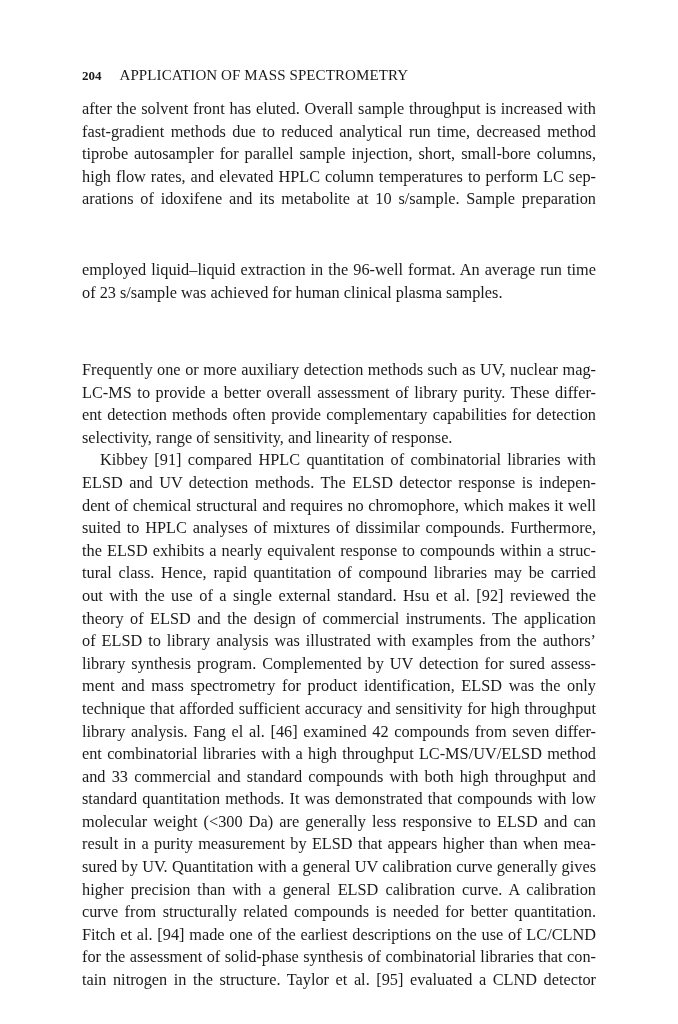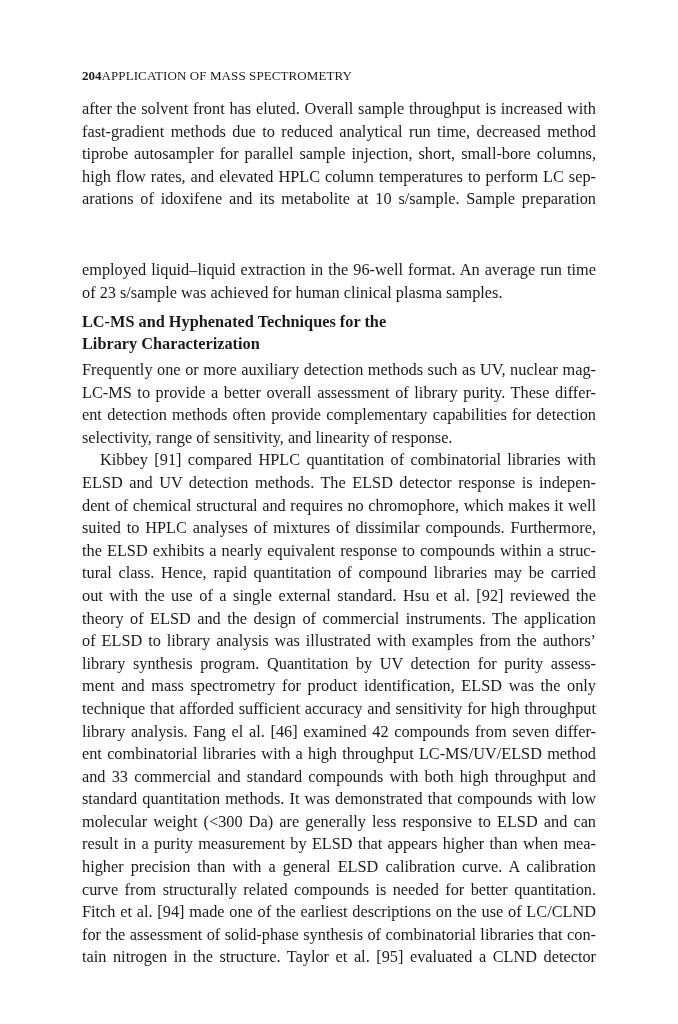--- a/index.html
+++ b/index.html
@@ -1,20 +1,20 @@
 <!DOCTYPE html>
 <html><head>
 <meta charset="utf-8">
 <style>
   html, body { margin: 0; padding: 0; background: #ffffff; }
   body { width: 678px; height: 1024px; position: relative; overflow: hidden; }
   .page { position: absolute; left: 0; top: 0; width: 678px; height: 1024px; background: #ffffff; color: #1a1a1a; }
   .running-head { position: absolute; left: 82px; top: 66px; height: 16px; font-family: "Liberation Serif", serif; white-space: nowrap; }
   .page-number { font-weight: bold; font-size: 13px; }
-  .running-title { font-size: 13px; letter-spacing: 0.1px; }
+  .running-title { font-size: 15px; margin-left: 18px; letter-spacing: 0.1px; }
   .body-text { position: absolute; left: 82px; width: 514px; font-family: "Liberation Serif", serif; font-size: 16.3px; line-height: 22.6px; }
   .line { display: block; height: 22.6px; white-space: nowrap; text-align: justify; text-align-last: justify; overflow: visible; }
   .line.last { text-align-last: left; }
   .line.indent { padding-left: 18px; }
   .p1 { top: 98px; }
   .heading { position: absolute; left: 82px; top: 311px; font-family: "Liberation Serif", serif; font-weight: bold; font-size: 16.3px; line-height: 22px; }
   .heading .hline { display: block; white-space: nowrap; }
   .p2 { top: 359px; }
 </style>
 </head>
@@ -29,51 +29,48 @@
   <div class="body-text p1">
     <span class="line" style="word-spacing: 0px;">after the solvent front has eluted. Overall sample throughput is increased with</span>
     <span class="line" style="word-spacing: 0px;">fast-gradient methods due to reduced analytical run time, decreased method</span>
     <span class="line" style="word-spacing: 0px;">tiprobe autosampler for parallel sample injection, short, small-bore columns,</span>
     <span class="line" style="word-spacing: 0px;">high flow rates, and elevated HPLC column temperatures to perform LC sep-</span>
     <span class="line" style="word-spacing: 0px;">arations of idoxifene and its metabolite at 10 s/sample. Sample preparation</span>
     <span class="line" style="word-spacing: 0px; margin-top: 48px;">employed liquid–liquid extraction in the 96-well format. An average run time</span>
     <span class="line last">of 23 s/sample was achieved for human clinical plasma samples.</span>
   </div>
 
-  <div class="heading">
-    <span class="hline">LC-MS and Hyphenated Techniques for the</span>
-    <span class="hline">Library Characterization</span>
-  </div>
 
   <div class="body-text p2">
     <div>
       <span class="line" style="word-spacing: 0px;">Frequently one or more auxiliary detection methods such as UV, nuclear mag-</span>
       <span class="line" style="word-spacing: 0px;">LC-MS to provide a better overall assessment of library purity. These differ-</span>
       <span class="line" style="word-spacing: 0px;">ent detection methods often provide complementary capabilities for detection</span>
       <span class="line last">selectivity, range of sensitivity, and linearity of response.</span>
     </div>
     <div>
       <span class="line indent" style="word-spacing: 0px;">Kibbey [91] compared HPLC quantitation of combinatorial libraries with</span>
       <span class="line" style="word-spacing: 0px;">ELSD and UV detection methods. The ELSD detector response is indepen-</span>
       <span class="line" style="word-spacing: 0px;">dent of chemical structural and requires no chromophore, which makes it well</span>
       <span class="line" style="word-spacing: 0px;">suited to HPLC analyses of mixtures of dissimilar compounds. Furthermore,</span>
       <span class="line" style="word-spacing: 0px;">the ELSD exhibits a nearly equivalent response to compounds within a struc-</span>
       <span class="line" style="word-spacing: 0px;">tural class. Hence, rapid quantitation of compound libraries may be carried</span>
       <span class="line" style="word-spacing: 0px;">out with the use of a single external standard. Hsu et al. [92] reviewed the</span>
       <span class="line" style="word-spacing: 0px;">theory of ELSD and the design of commercial instruments. The application</span>
       <span class="line" style="word-spacing: 0px;">of ELSD to library analysis was illustrated with examples from the authors’</span>
-      <span class="line" style="word-spacing: 0px;">library synthesis program. Quantitation by UV detection for purity assess-</span>
+      <span class="line" style="word-spacing: 0px;">library synthesis program. Complemented by UV detection for sured assess-</span>
       <span class="line" style="word-spacing: 0px;">ment and mass spectrometry for product identification, ELSD was the only</span>
       <span class="line" style="word-spacing: 0px;">technique that afforded sufficient accuracy and sensitivity for high throughput</span>
       <span class="line" style="word-spacing: 0px;">library analysis. Fang el al. [46] examined 42 compounds from seven differ-</span>
       <span class="line" style="word-spacing: 0px;">ent combinatorial libraries with a high throughput LC-MS/UV/ELSD method</span>
       <span class="line" style="word-spacing: 0px;">and 33 commercial and standard compounds with both high throughput and</span>
       <span class="line" style="word-spacing: 0px;">standard quantitation methods. It was demonstrated that compounds with low</span>
       <span class="line" style="word-spacing: 0px;">molecular weight (&lt;300 Da) are generally less responsive to ELSD and can</span>
       <span class="line" style="word-spacing: 0px;">result in a purity measurement by ELSD that appears higher than when mea-</span>
+      <span class="line" style="word-spacing: 0px;">sured by UV. Quantitation with a general UV calibration curve generally gives</span>
       <span class="line" style="word-spacing: 0px;">higher precision than with a general ELSD calibration curve. A calibration</span>
       <span class="line" style="word-spacing: 0px;">curve from structurally related compounds is needed for better quantitation.</span>
       <span class="line" style="word-spacing: 0px;">Fitch et al. [94] made one of the earliest descriptions on the use of LC/CLND</span>
       <span class="line" style="word-spacing: 0px;">for the assessment of solid-phase synthesis of combinatorial libraries that con-</span>
       <span class="line" style="word-spacing: 0px;">tain nitrogen in the structure. Taylor et al. [95] evaluated a CLND detector</span>
     </div>
   </div>
 
 </div>
 

